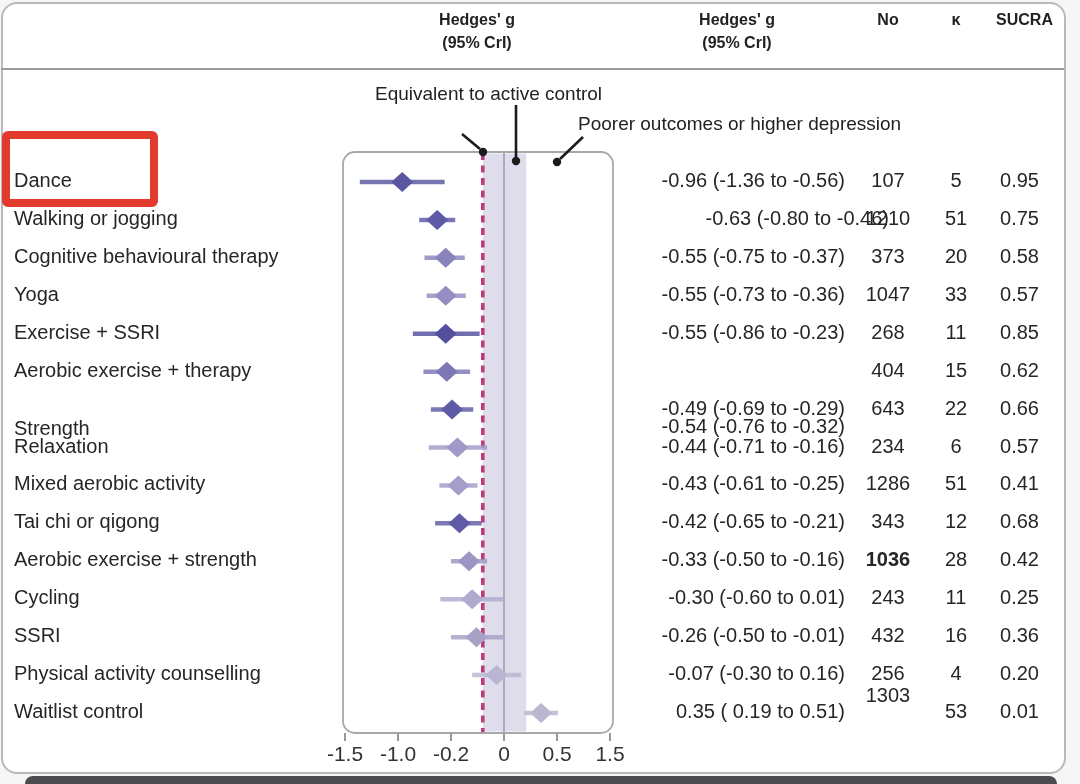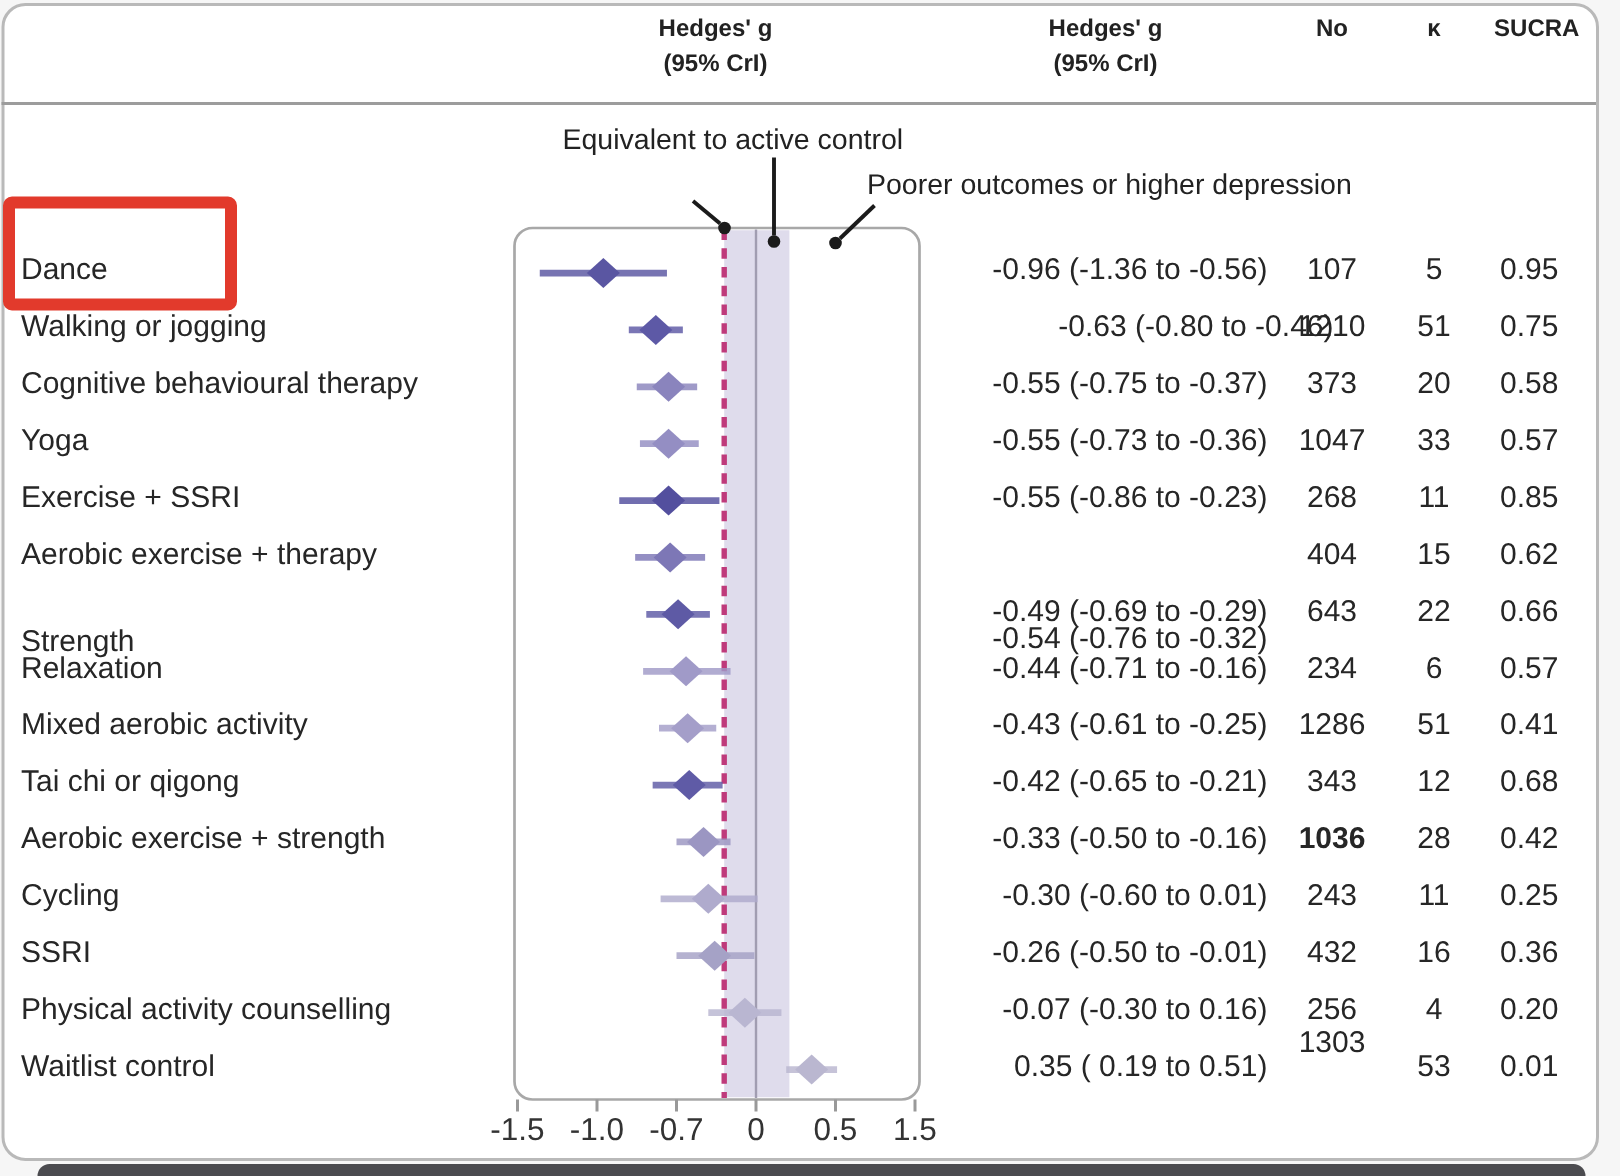--- a/index.html
+++ b/index.html
@@ -188,21 +188,21 @@
       <div class="row-label" style="top: 700.02px;">Waitlist control</div>
       <div class="row-effect" style="top: 700.02px;">0.35 ( 0.19 to  0.51)</div>
       <div class="row-no" style="top: 684px;">1303</div>
       <div class="row-k" style="top: 700.02px;">53</div>
       <div class="row-sucra" style="top: 700.02px;">0.01</div>
     </div>
 
   <div id="axis-layer">
       <div class="tick-label" style="left: 345px;">-1.5</div>
       <div class="tick-label" style="left: 398px;">-1.0</div>
-      <div class="tick-label" style="left: 451px;">-0.7</div>
+      <div class="tick-label" style="left: 451px;">-0.2</div>
       <div class="tick-label" style="left: 504px;">0</div>
       <div class="tick-label" style="left: 557px;">0.5</div>
       <div class="tick-label" style="left: 610px;">1.5</div>
     </div>
 
   <div class="highlight-box" style="border-color: rgb(226, 58, 44);"></div>
 
   <div class="bottom-strip"></div>
 </div>
 

